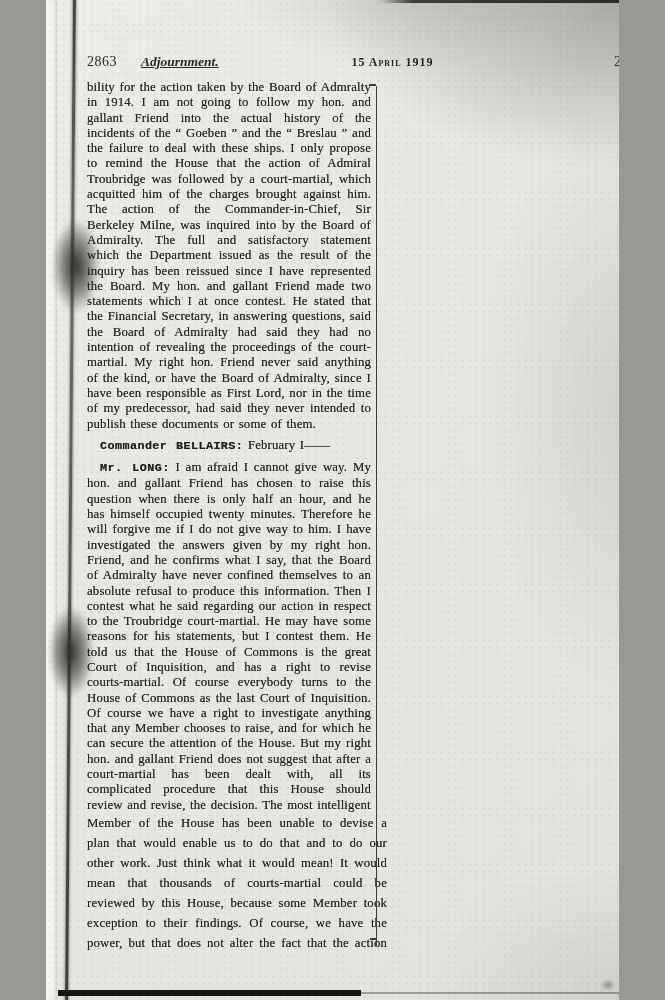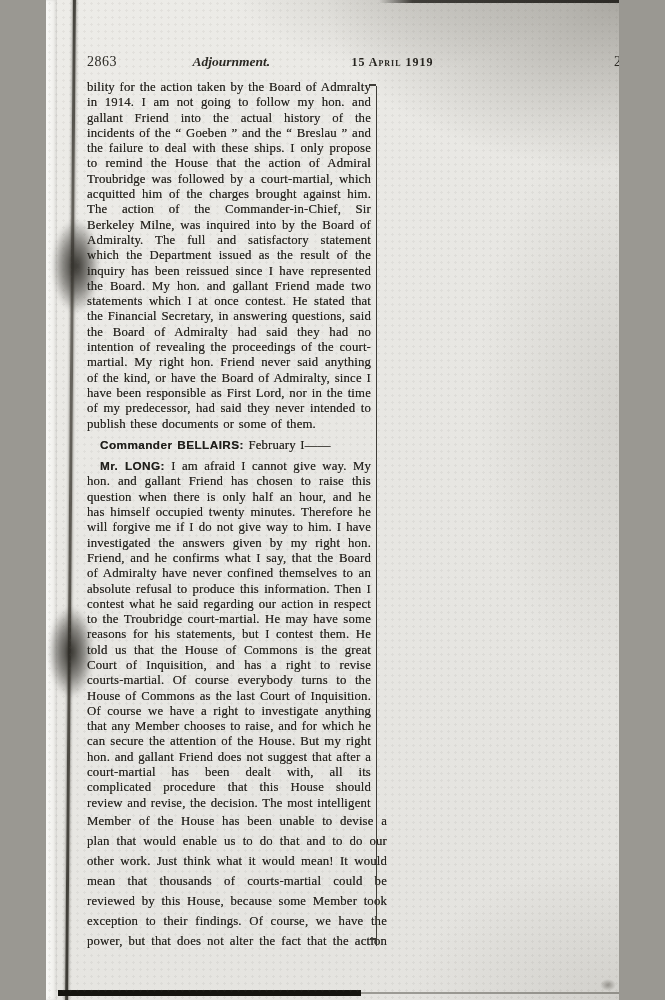--- a/index.html
+++ b/index.html
@@ -35,32 +35,32 @@
     background:linear-gradient(90deg, rgba(40,38,34,0), rgba(40,38,34,0.85) 14%, #2d2b27);}
   .bottom-bar{position:absolute;left:12px;top:990px;width:303px;height:6px;background:#15140f;}
   .bottom-line{position:absolute;left:315px;top:992px;width:336px;height:2px;background:rgba(82,80,72,0.5);}
   .corner-mark{position:absolute;right:3px;top:979px;width:16px;height:12px;
     background:radial-gradient(rgba(98,95,88,0.55), transparent 70%);}
   
   .content{position:absolute;left:41px;top:54px;width:601px;}
   .page-header{display:grid;grid-template-columns:54px 1fr 142px 1fr 44px;align-items:baseline;margin:0 0 10px 0;}
   .pg-num{font-size:14px;letter-spacing:0.5px;color:#2a2823;}
   .pg-num.right{text-align:right;}
-  .running-title{font-style:italic;font-weight:bold;text-align:center;font-size:13.5px;color:#2a2823;}
+  .running-title{font-style:italic;font-weight:bold;font-size:13.5px;color:#2a2823;text-decoration:underline;}
   .header-date{font-weight:bold;font-variant:small-caps;text-align:center;font-size:12px;letter-spacing:1px;color:#26241f;}
   
   .columns{display:flex;height:876px;overflow:hidden;flex-direction:column;}
   .col{text-align:justify;font-size:12.8px;line-height:15.3px;color:#26241f;
     text-shadow:0 0 0.4px rgba(38,36,30,0.65);letter-spacing:0.15px;word-spacing:1.2px;}
   .col-left{width:284px;}
   .col-spacer{width:17px;}
   .col-right{width:300px;word-spacing:1.8px;line-height:20px;}
   .col p{margin:0;}
   .col p.speaker-para{margin-top:6px;text-indent:13px;}
-  .speaker{font-family:Liberation Sans, sans-serif;font-weight:700;
+  .speaker{font-family:Liberation Mono, monospace;font-weight:700;
     font-size:11.8px;letter-spacing:0.4px;color:#1f1e1a;}
   .divider{position:absolute;left:330px;top:86px;width:1px;height:860px;background:#3e3c37;}
   .divider::before{content:"";position:absolute;left:-7px;top:-2px;width:7px;height:2px;background:#3e3c37;}
   .divider::after{content:"";position:absolute;left:-6px;bottom:6px;width:6px;height:2px;background:#3e3c37;}
 </style>
 </head>
 <body>
 
 <div class="page">
 

